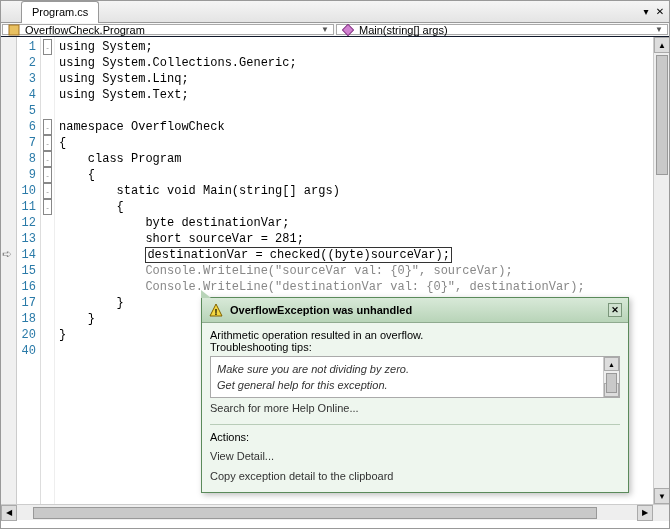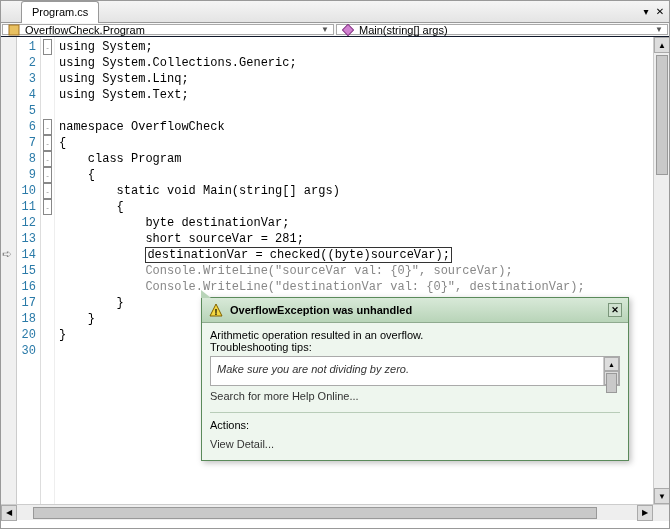--- a/index.html
+++ b/index.html
@@ -234,21 +234,21 @@
       <div>10</div>
       <div>11</div>
       <div>12</div>
       <div>13</div>
       <div>14</div>
       <div>15</div>
       <div>16</div>
       <div>17</div>
       <div>18</div>
       <div>20</div>
-      <div>30</div>
+      <div>40</div>
     </div>
   <div class="fold-col" id="foldcol">
       <div>
         <div class="fold-box">-</div>
       </div>
       <div></div>
       <div></div>
       <div></div>
       <div></div>
       <div>
@@ -307,27 +307,29 @@
     </span>
     <span>OverflowException was unhandled</span>
     <span class="close">✕</span>
   </div>
   <div class="ex-body">
     <div class="ex-msg">Arithmetic operation resulted in an overflow.</div>
     <div class="ex-sec-title">Troubleshooting tips:</div>
     <div class="ex-list">
       <div class="ex-list-items">
         <div>Make sure you are not dividing by zero.</div>
+        <div>Get general help for this exception.</div>
       </div>
       <div class="ex-list-scroll">
         <div class="sbtn">▲</div>
         <div class="strack">
             <div class="sthumb"></div>
           </div>
         <div class="sbtn">▼</div>
       </div>
     </div>
     <div class="ex-link">Search for more Help Online...</div>
     <hr class="ex-hr">
     <div class="ex-sec-title">Actions:</div>
     <div class="ex-link">View Detail...</div>
+    <div class="ex-link">Copy exception detail to the clipboard</div>
   </div>
 </div>
 
 </body></html>

